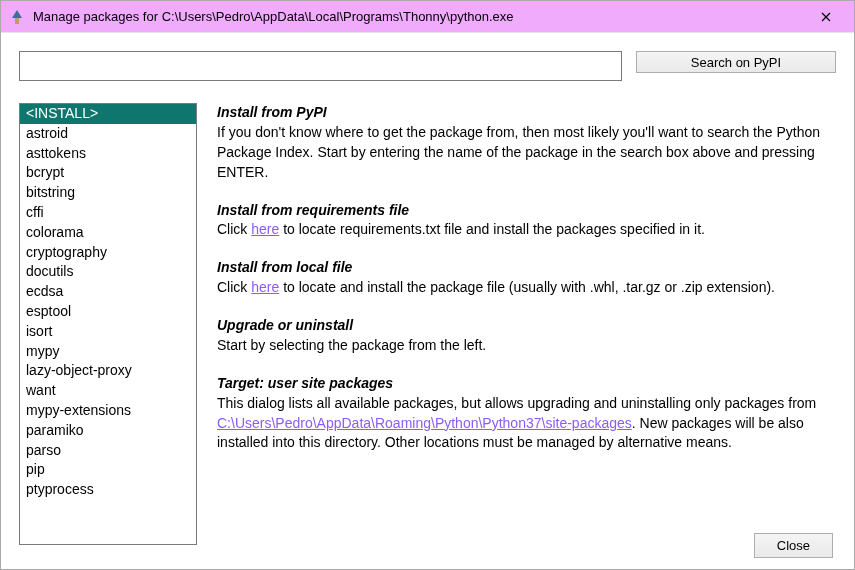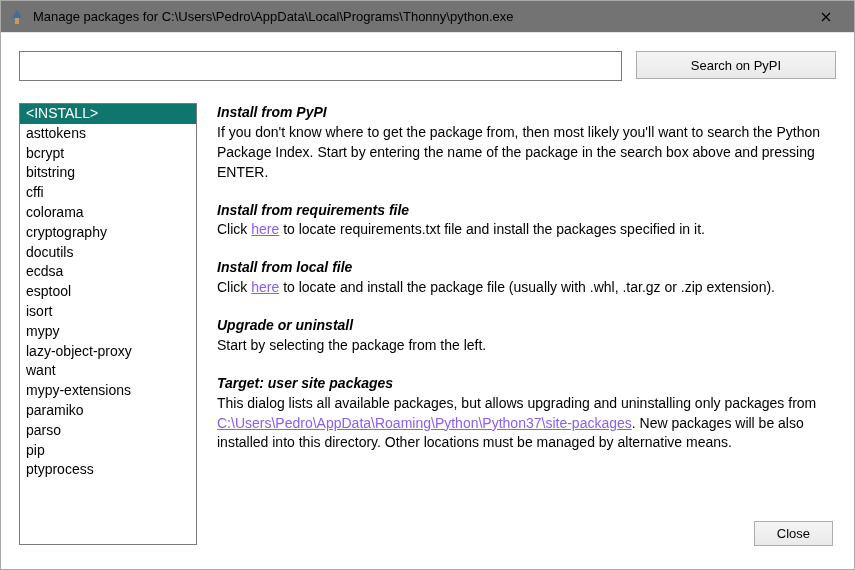--- a/index.html
+++ b/index.html
@@ -10,21 +10,21 @@
     width: 855px;
     height: 570px;
     overflow: hidden;
     border: 1px solid #aaa;
   }
   .titlebar {
     height: 32px;
     display: flex;
     align-items: center;
     padding: 0 8px;
-    background: #737373;
+    background: #f0abfc;
     border-bottom: 1px solid #e5e5e5;
   }
   .titlebar .icon {
     width: 16px; height: 16px; margin-right: 8px;
     display:flex;align-items:center;justify-content:center;
   }
   .titlebar .title { flex: 1; font-size: 13px; color: #000; }
   .titlebar .close {
     width: 40px; height: 28px;
     display: flex; align-items: center; justify-content: center;
@@ -44,21 +44,21 @@
     height: 30px;
     border: 1px solid #7a7a7a;
     background: #fff;
     padding: 0 6px;
     font-size: 13px;
   }
   .btn {
     background: linear-gradient(#f5f5f5,#e9e9e9);
     border: 1px solid #adadad;
     padding: 0 18px;
-    height: 28px;
+    height: 22px;
     font-size: 13px;
     cursor: pointer;
     min-width: 200px;
   }
   .main-row {
     display: flex;
     gap: 20px;
     align-items: flex-start;
   }
   .pkg-list {
@@ -91,21 +91,21 @@
     font-size: 14px;
     font-weight: 700;
     margin-top: 0;
     font-style: italic;
   }
   .details .sect { margin-bottom: 18px; }
   .details a { color: #8b5cf6; text-decoration: underline; cursor:pointer;}
   .footer {
     position: absolute;
     right: 22px;
-    bottom: 24px;
+    bottom: 12px;
   }
   .close-btn {
     background: linear-gradient(#f5f5f5,#e9e9e9);
     border: 1px solid #adadad;
     padding: 4px 22px;
     font-size: 13px;
     cursor: pointer;
   }
 </style>
 </head>
@@ -130,20 +130,21 @@
 
   <div class="search-row">
     <input class="search-input" type="text" value="" style="">
     <button class="btn">Search on PyPI</button>
   </div>
 
   <div class="main-row">
 
     <div class="pkg-list" id="pkg-list">
         <div class="pkg-item selected">&lt;INSTALL&gt;</div>
+        <div class="pkg-item">astroid</div>
         <div class="pkg-item">asttokens</div>
         <div class="pkg-item">bcrypt</div>
         <div class="pkg-item">bitstring</div>
         <div class="pkg-item">cffi</div>
         <div class="pkg-item">colorama</div>
         <div class="pkg-item">cryptography</div>
         <div class="pkg-item">docutils</div>
         <div class="pkg-item">ecdsa</div>
         <div class="pkg-item">esptool</div>
         <div class="pkg-item">isort</div>

